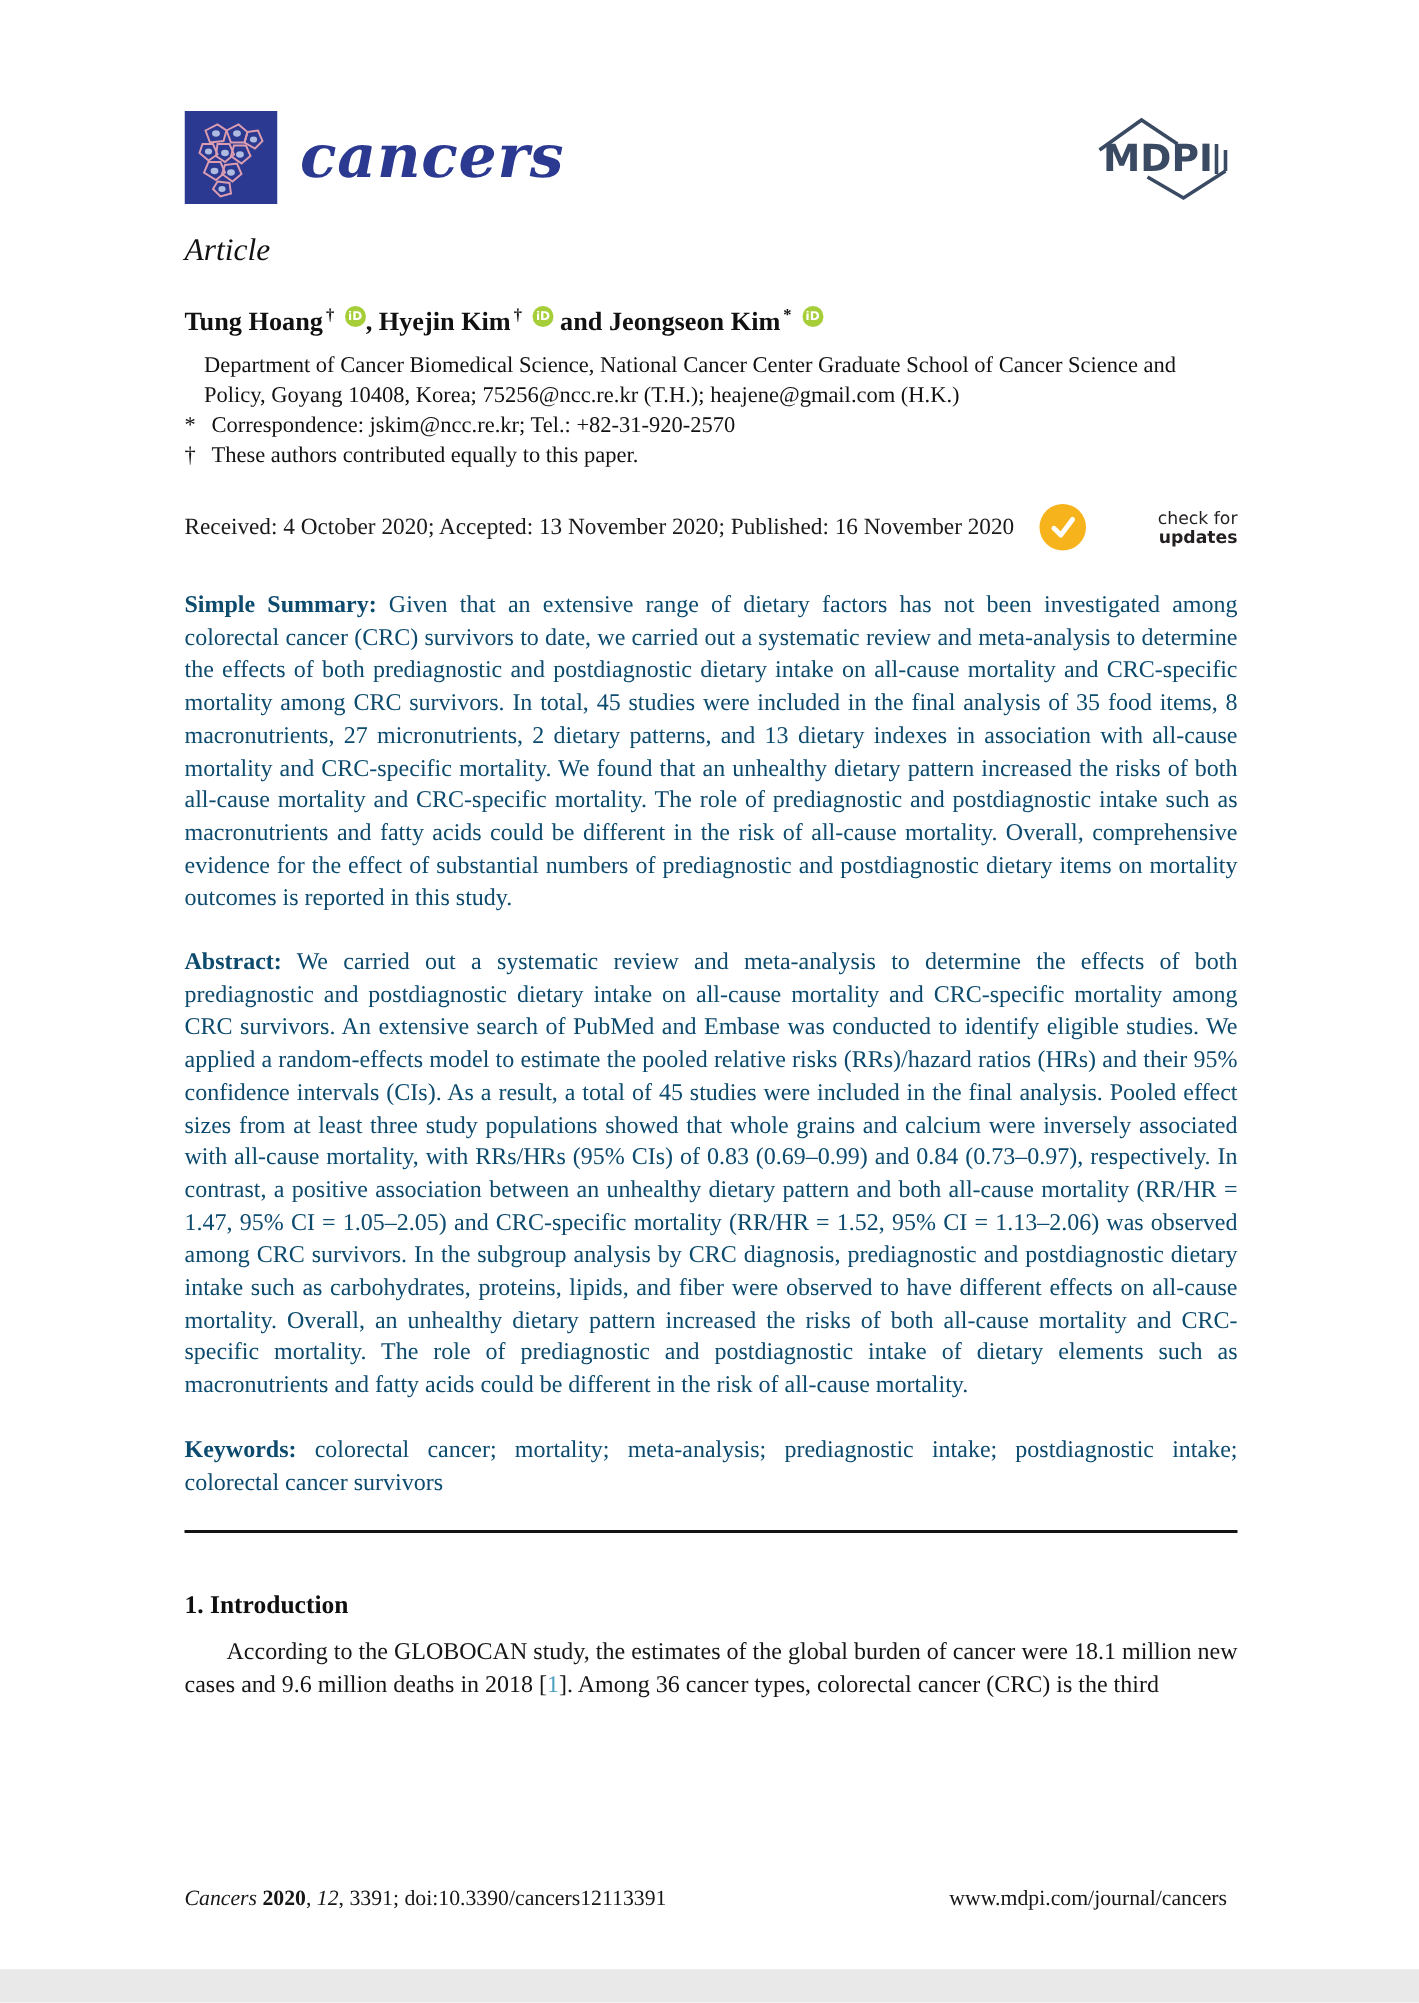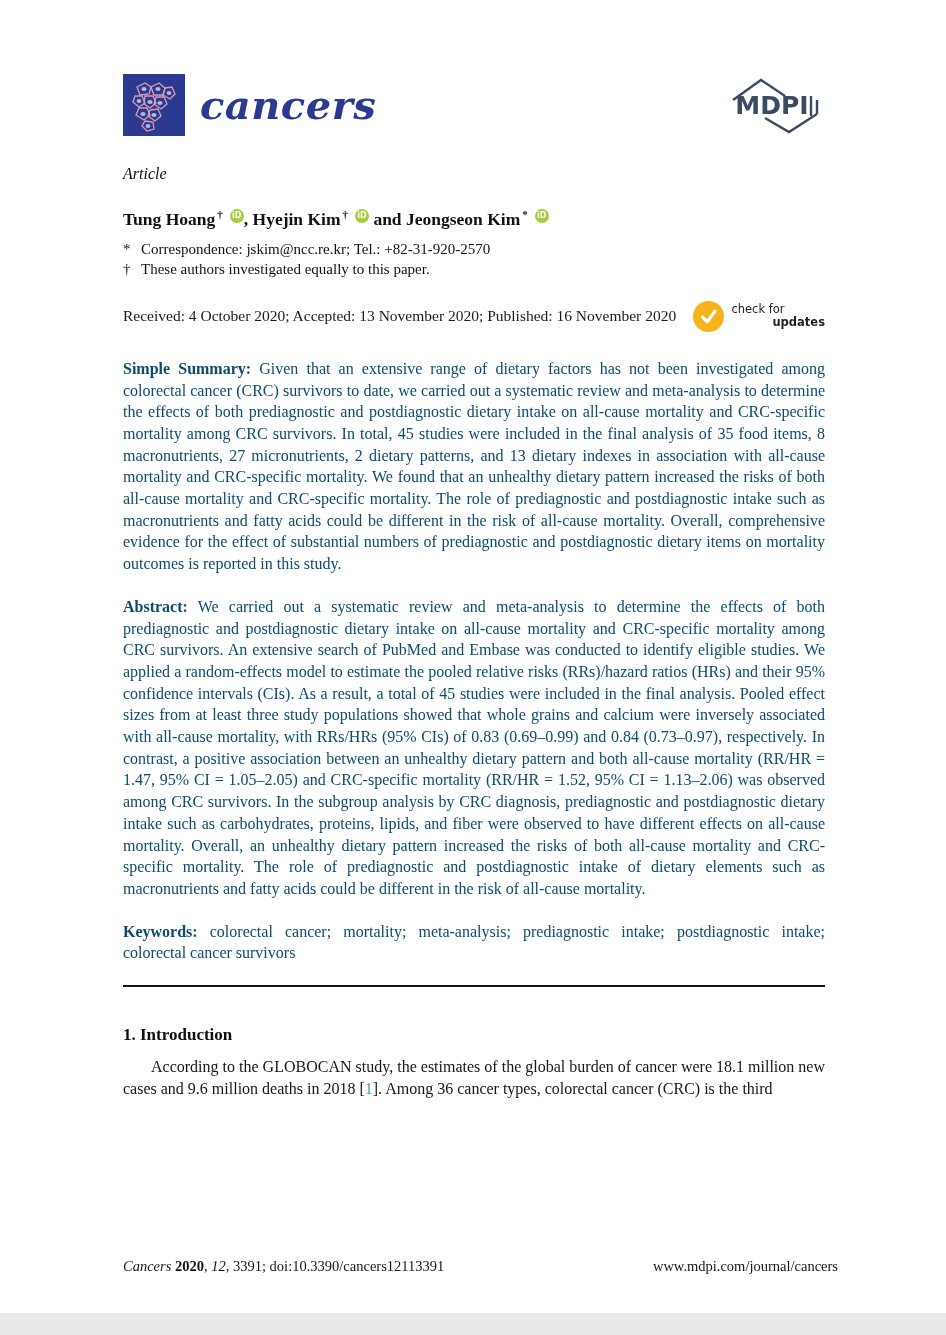--- a/index.html
+++ b/index.html
@@ -13,21 +13,21 @@
   
   .masthead{display:flex;justify-content:space-between;align-items:flex-start;padding-top:74px;}
   .journal-logo{display:flex;align-items:center;gap:15px;}
   .logo-square{width:62px;height:62px;display:block;}
   .journal-name{
     font-family:"DejaVu Serif",serif;font-style:italic;font-weight:bold;
     font-size:40px;color:var(--brand_blue);line-height:62px;letter-spacing:.5px;
   }
   .mdpi-logo{width:100px;height:64px;margin-top:0px;}
 
-  .article-type{margin-top:27px;font-style:italic;font-size:16px;color:#111;}
+  .article-type{margin-top:16px;font-style:italic;font-size:21px;color:#111;}
 
   .title{
     margin:7px 0 0;font-size:27.5px;line-height:31px;font-weight:bold;color:#0d0d0d;
   }
 
   .authors{margin-top:25px;font-size:17.5px;font-weight:bold;color:#111;}
   .authors sup{font-size:11px;margin-left:2px;}
   .orcid{
     display:inline-block;width:14px;height:14px;border-radius:50%;
     background:var(--orcid_green);color:#fff;font-size:8px;font-weight:bold;
@@ -35,38 +35,38 @@
     font-family:"DejaVu Sans",sans-serif;
   }
 
   .affiliation{margin-top:9px;font-size:15px;line-height:20px;color:#111;}
   .aff-dept{padding-left:13px;}
   .aff-row{display:flex;}
   .aff-marker{width:18px;flex:none;}
   .aff-text{flex:1;}
 
   .received-row{margin-top:22px;display:flex;justify-content:space-between;align-items:center;font-size:15.5px;}
-  .badge{display:flex;align-items:center;gap:7px;}
+  .badge{display:flex;align-items:center;gap:7px;text-align:right;}
   .badge-circle{width:31px;height:31px;border-radius:50%;background:var(--badge_yellow);
     display:flex;align-items:center;justify-content:center;flex:none;}
   .badge-text{font-family:"DejaVu Sans",sans-serif;font-size:11.5px;line-height:13px;color:#231f20;}
   .badge-text .b2{font-weight:bold;margin-left:41px;}
 
   .para{margin-top:21px;text-align:justify;font-size:16px;line-height:21.7px;color:#0c4a6e;}
   .para .lead{font-weight:bold;}
   .para.first{margin-top:26px;}
 
   .rule{margin-top:21px;border-top:2px solid #141414;}
 
   .section-heading{margin-top:38px;font-size:17px;font-weight:bold;color:#0f0f0f;}
   .intro-para{margin-top:11px;text-align:justify;font-size:16px;line-height:21.7px;text-indent:28px;color:#161616;}
   .cite{color:var(--citation_teal);}
 
   .footer{
-    position:absolute;left:123px;right:108px;top:1258px;
+    position:absolute;left:123px;right:128px;top:1258px;
     display:flex;justify-content:space-between;font-size:14.5px;color:#161616;
   }
   .it{font-style:italic;}
   .bold{font-weight:bold;}
 </style>
 </head>
 <body>
 
 <div class="page">
   <div class="content">
@@ -113,27 +113,28 @@
     </div>
 
     <div class="article-type">Article</div>
 
 
     <div class="authors">
       <span><span>Tung Hoang</span><sup>†</sup><span class="orcid">iD</span></span><span>, </span><span><span>Hyejin Kim</span><sup>†</sup><span class="orcid">iD</span></span><span> and </span><span><span>Jeongseon Kim</span><sup>*</sup><span class="orcid">iD</span></span>
     </div>
 
     <div class="affiliation">
+      <div class="aff-dept">Department of Cancer Biomedical Science, National Cancer Center Graduate School of Cancer Science and Policy, Goyang 10408, Korea; 75256@ncc.re.kr (T.H.); heajene@gmail.com (H.K.)</div>
       <div class="aff-row">
         <span class="aff-marker">*</span>
         <span class="aff-text">Correspondence: jskim@ncc.re.kr; Tel.: +82-31-920-2570</span>
       </div>
       <div class="aff-row">
         <span class="aff-marker">†</span>
-        <span class="aff-text">These authors investigated equally to this paper.</span>
+        <span class="aff-text">These authors contributed equally to this paper.</span>
       </div>
     </div>
 
     <div class="received-row">
       <span>Received: 4 October 2020; Accepted: 13 November 2020; Published: 16 November 2020</span>
       <span class="badge">
         <span class="badge-circle">
           <svg width="19" height="17" viewBox="0 0 28 26" xmlns="http://www.w3.org/2000/svg">
             <polyline points="5,14 12,21 24,5" fill="none" stroke="#ffffff" stroke-width="5" stroke-linecap="round" stroke-linejoin="round"></polyline>
           </svg>

